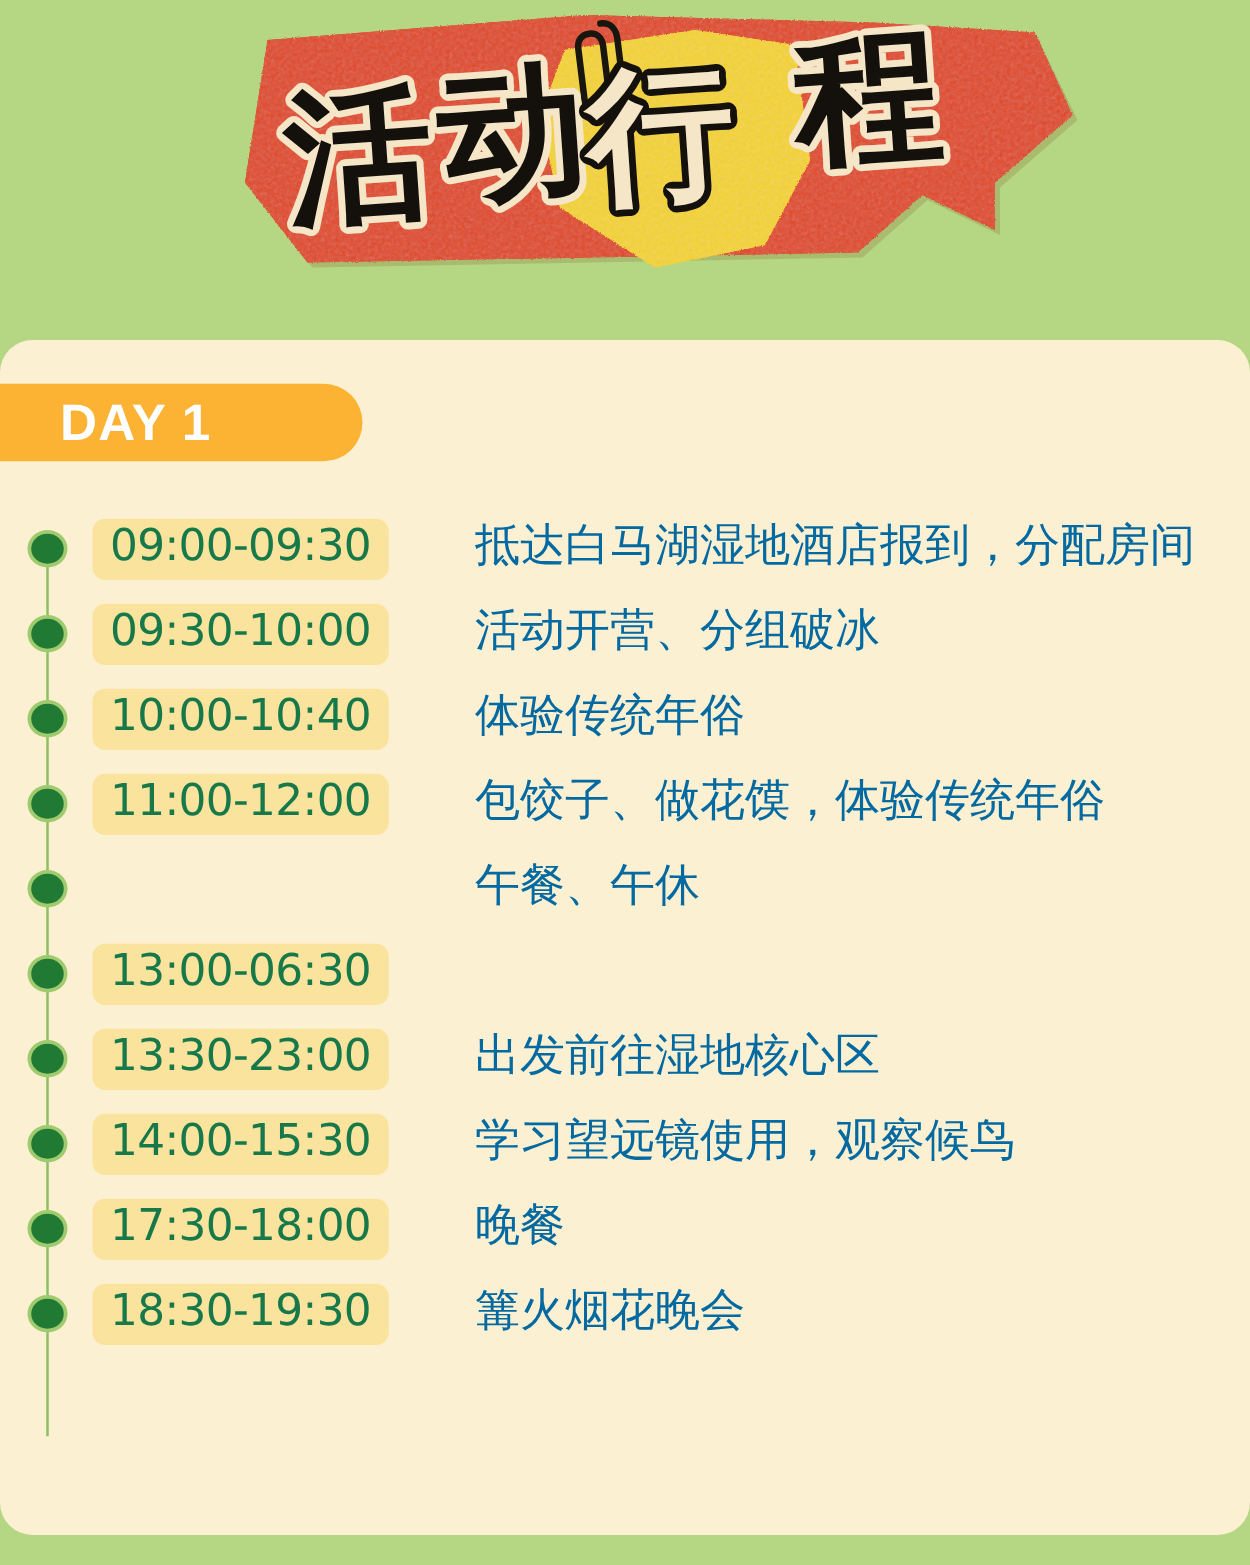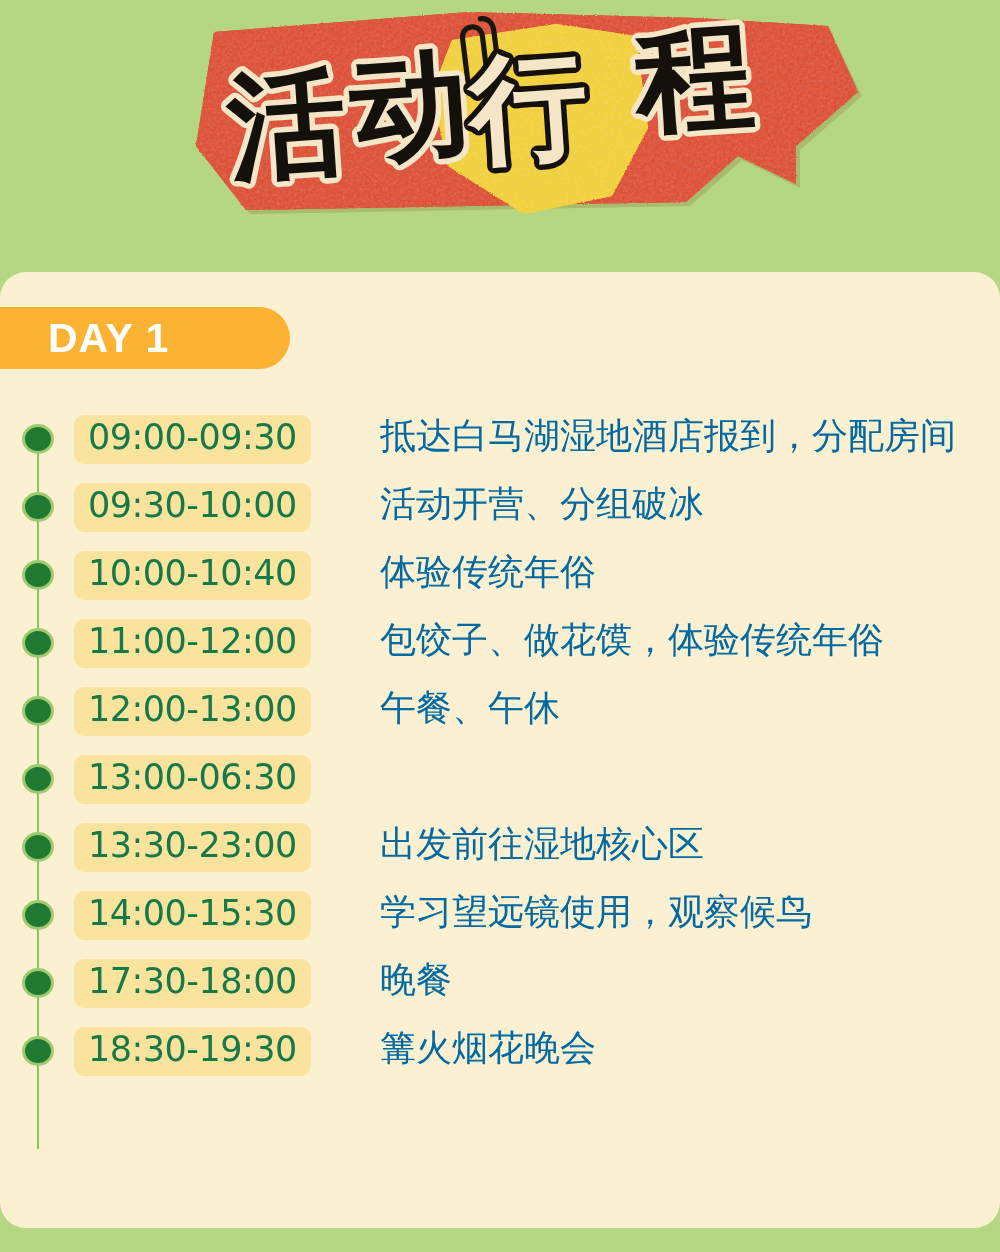--- a/index.html
+++ b/index.html
@@ -198,21 +198,20 @@
     </div>
     <div class="tl-time">11:00-12:00</div>
     <div class="tl-desc">包饺子、做花馍，体验传统年俗</div>
   </div>
 
   <div class="tl-row">
     <div class="tl-dot-wrap">
       <span class="tl-dot-halo"></span>
         <span class="tl-dot"></span>
     </div>
-    <div class="tl-time">12:00-13:00</div>
     <div class="tl-desc">午餐、午休</div>
   </div>
 
   <div class="tl-row">
     <div class="tl-dot-wrap">
       <span class="tl-dot-halo"></span>
         <span class="tl-dot"></span>
     </div>
     <div class="tl-time">13:00-06:30</div>
   </div>

